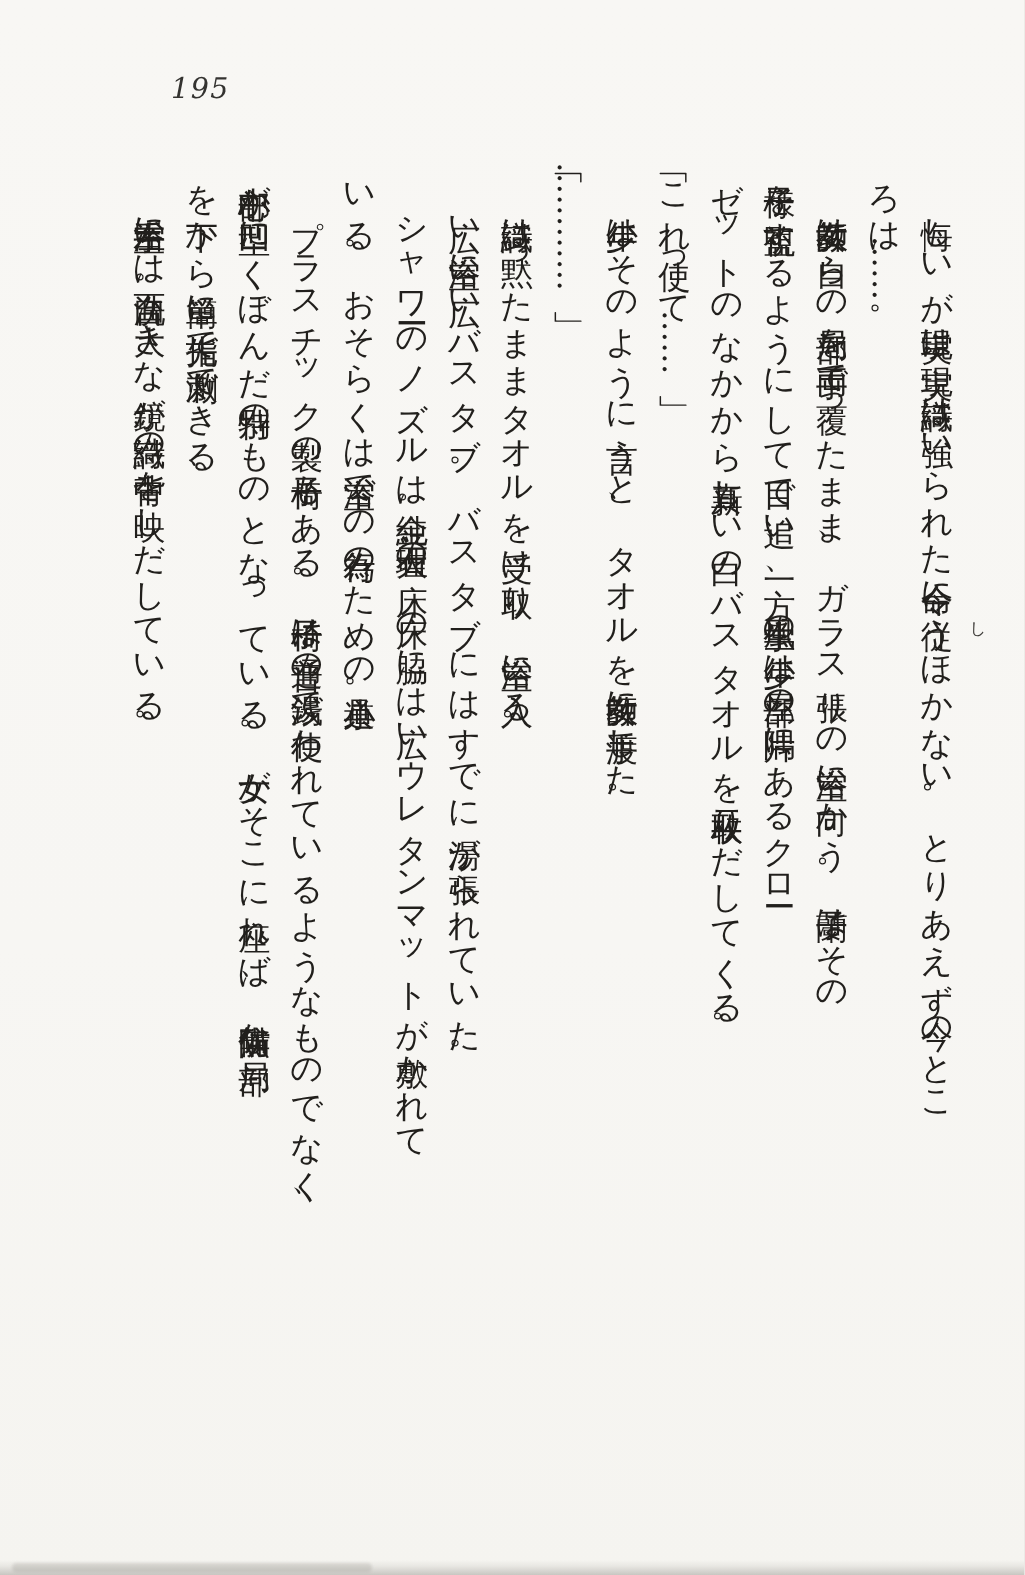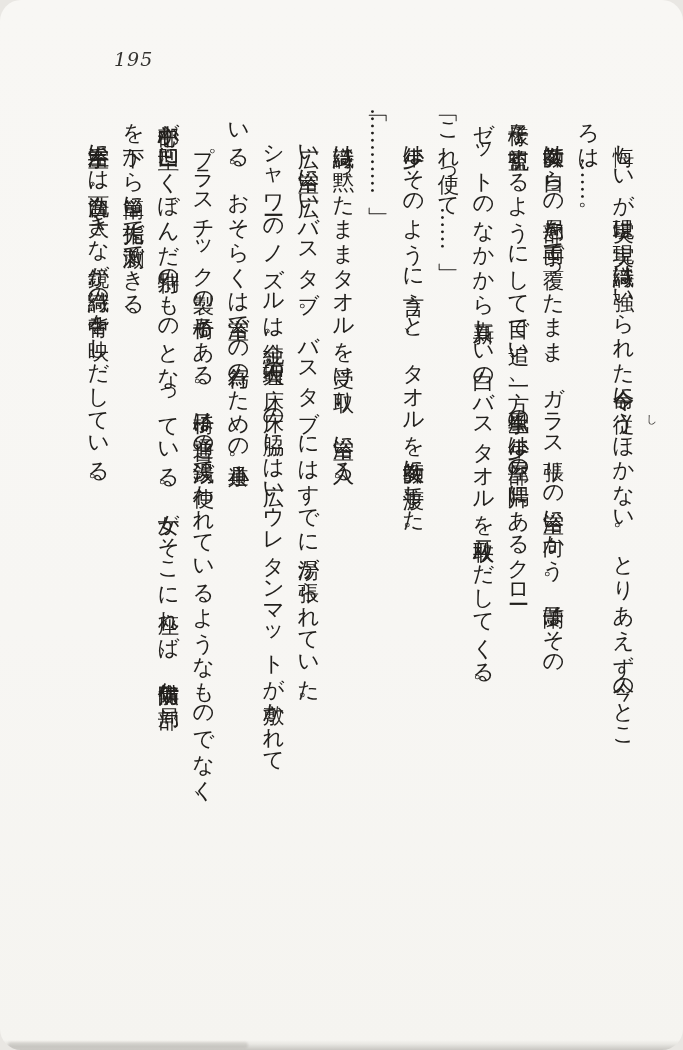--- a/index.html
+++ b/index.html
@@ -8,21 +8,20 @@
     background: #e9e7e3;
   }
   .page {
     position: relative;
     width: 683px;
     height: 1050px;
     margin: 0 auto;
     background: linear-gradient(180deg, #f8f7f4 0%, #f7f6f3 60%, #f5f4f0 100%);
     overflow: hidden;
     font-family: "DejaVu Serif", "Liberation Serif", serif;
-    border-radius: 21px;
   }
   .page-number {
     position: absolute;
     left: 114px;
     top: 48px;
     font-size: 19px;
     font-style: italic;
     letter-spacing: 1px;
     color: #343330;
   }

